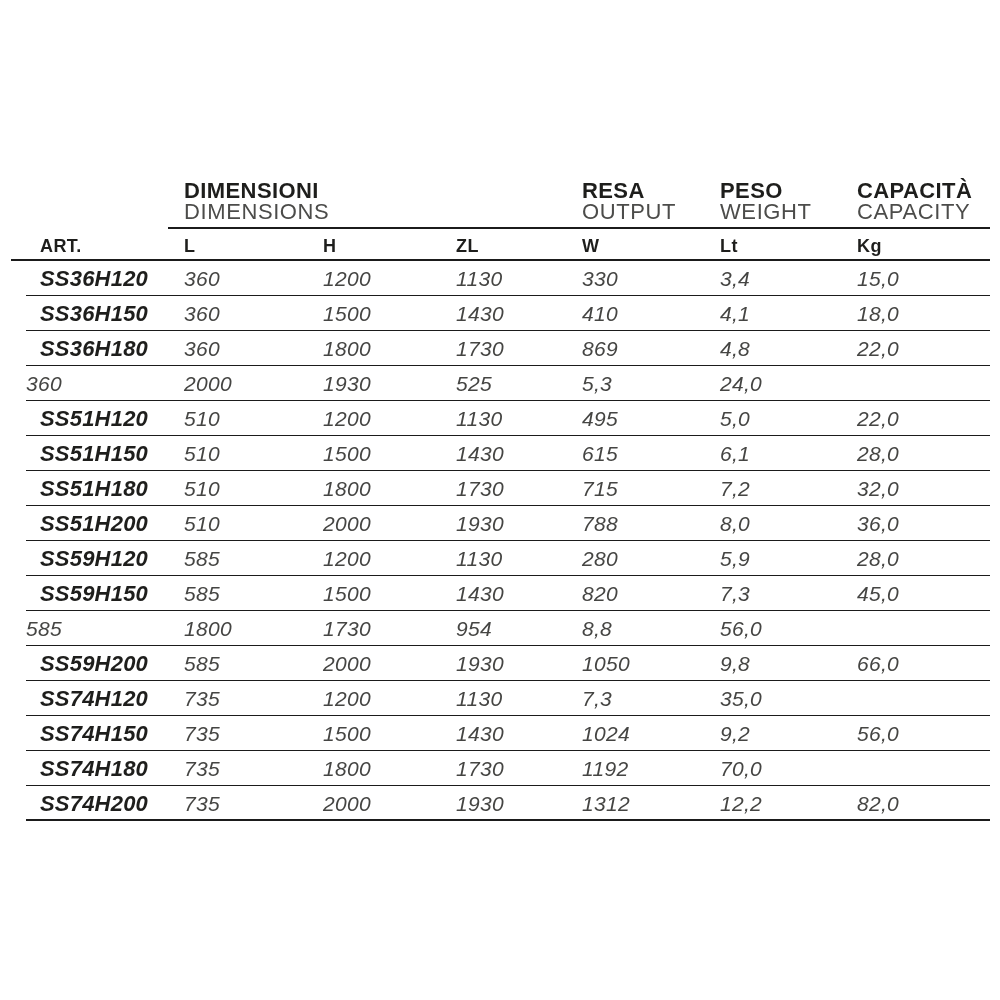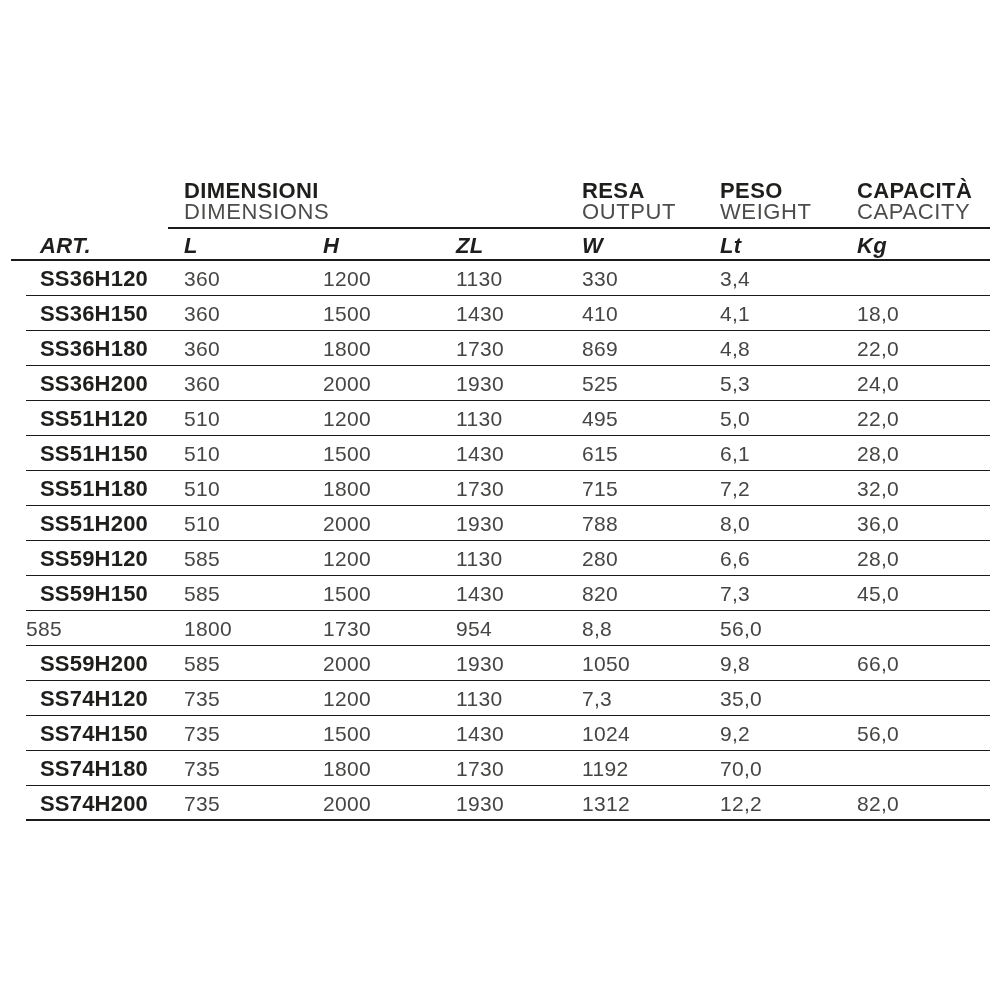--- a/index.html
+++ b/index.html
@@ -50,44 +50,44 @@
     line-height:21px;
     color:var(--ink-sub);
   }
   .span3{grid-column:2 / span 3;}
   .col-row{
     position:absolute;
     left:26px; top:235px;
     height:22px;
   }
   .col-head{
-    font-size:22px;
+    font-size:18px;
     font-weight:700;
     letter-spacing:0.4px;
     line-height:22px;
     color:var(--ink);
-    font-style:italic;
   }
   .col-head.art-head{padding-left:14px;}
   .rule{
     position:absolute;
     background:var(--rule);
   }
   .rule-group{
     left:168px; top:227px;
     width:822px; height:1.6px;
   }
   .rule-head{
     left:11px; top:258.5px;
     width:979px; height:2.2px;
   }
   .rows{
     position:absolute;
     left:26px; top:260.7px;
     width:964px;
+    font-style:italic;
   }
   .data-row{
     height:35px;
     border-bottom:1.6px solid var(--rule);
     align-items:center;
   }
   .data-row:last-child{
     border-bottom-width:2.2px;
   }
   .cell{
@@ -150,20 +150,21 @@
   <div class="rule rule-head"></div>
 
   <div class="rows">
     <div class="grid data-row">
       <div class="cell art">SS36H120</div>
       <div class="cell num">360</div>
       <div class="cell num">1200</div>
       <div class="cell num">1130</div>
       <div class="cell num">330</div>
       <div class="cell num">3,4</div>
+      <div class="cell num">15,0</div>
     </div>
 
     <div class="grid data-row">
       <div class="cell art">SS36H150</div>
       <div class="cell num">360</div>
       <div class="cell num">1500</div>
       <div class="cell num">1430</div>
       <div class="cell num">410</div>
       <div class="cell num">4,1</div>
       <div class="cell num">18,0</div>
@@ -173,21 +174,20 @@
       <div class="cell art">SS36H180</div>
       <div class="cell num">360</div>
       <div class="cell num">1800</div>
       <div class="cell num">1730</div>
       <div class="cell num">869</div>
       <div class="cell num">4,8</div>
       <div class="cell num">22,0</div>
     </div>
 
     <div class="grid data-row">
-      <div class="cell art">SS36H200</div>
       <div class="cell num">360</div>
       <div class="cell num">2000</div>
       <div class="cell num">1930</div>
       <div class="cell num">525</div>
       <div class="cell num">5,3</div>
       <div class="cell num">24,0</div>
     </div>
 
     <div class="grid data-row">
       <div class="cell art">SS51H120</div>
@@ -228,21 +228,21 @@
       <div class="cell num">8,0</div>
       <div class="cell num">36,0</div>
     </div>
 
     <div class="grid data-row">
       <div class="cell art">SS59H120</div>
       <div class="cell num">585</div>
       <div class="cell num">1200</div>
       <div class="cell num">1130</div>
       <div class="cell num">280</div>
-      <div class="cell num">6,6</div>
+      <div class="cell num">5,9</div>
       <div class="cell num">28,0</div>
     </div>
 
     <div class="grid data-row">
       <div class="cell art">SS59H150</div>
       <div class="cell num">585</div>
       <div class="cell num">1500</div>
       <div class="cell num">1430</div>
       <div class="cell num">820</div>
       <div class="cell num">7,3</div>

